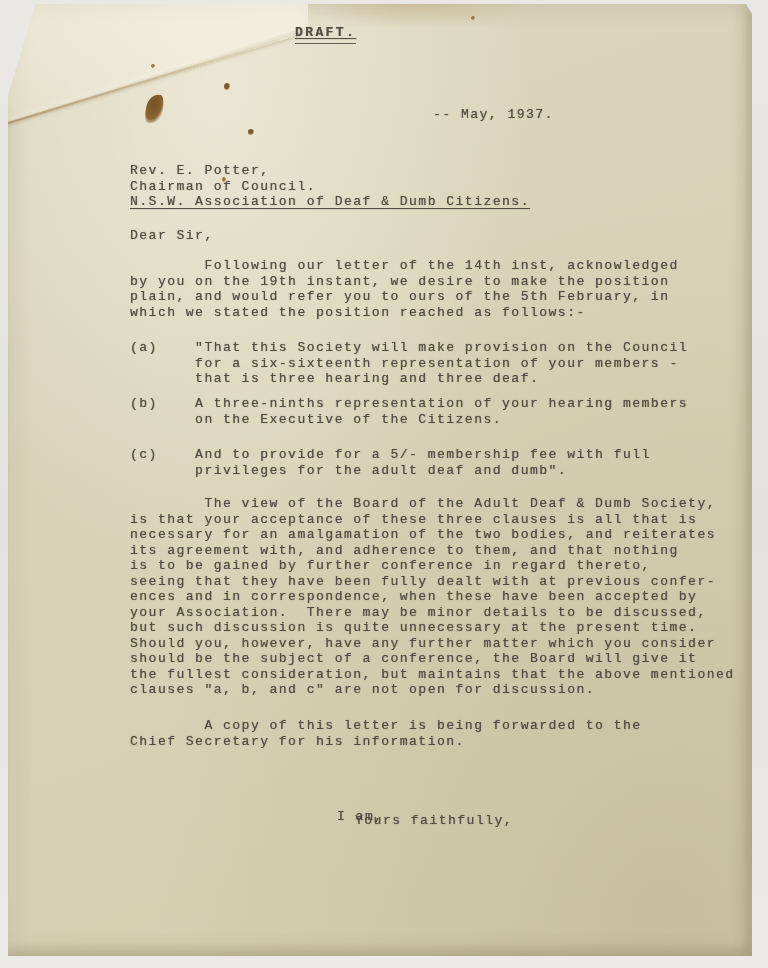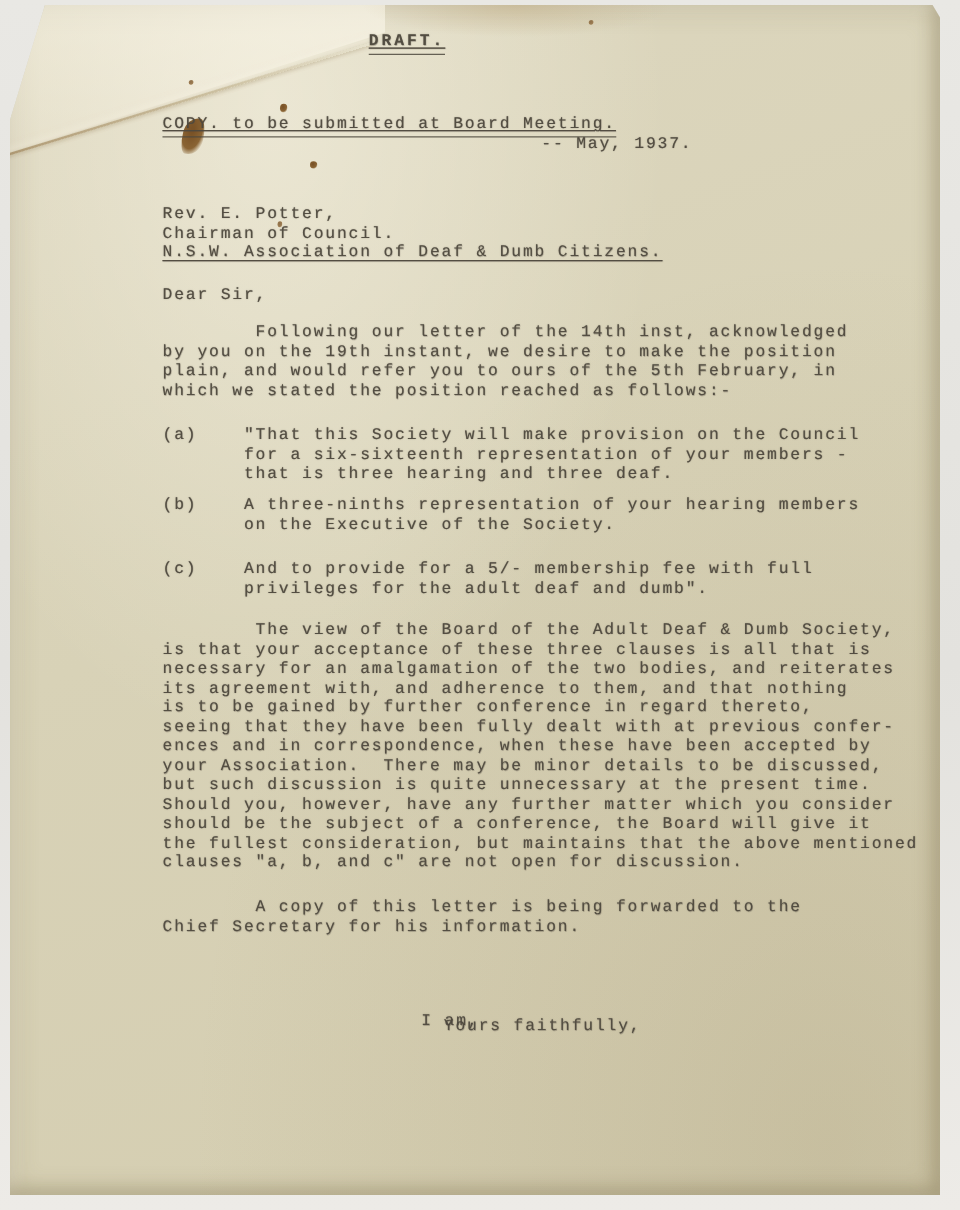--- a/index.html
+++ b/index.html
@@ -61,40 +61,39 @@
   <div class="smudge-top"></div>
   <div class="stain s1"></div>
   <div class="stain s2"></div>
   <div class="stain s3"></div>
   <div class="stain s4"></div>
   <div class="stain s5"></div>
   <div class="stain s6"></div>
 
   <div class="tw" style="left:287px;top:21px;"><span class="u2 draft">DRAFT.</span></div>
 
-  <div class="tw" style="left:122px;top:87px;"><span class="u2">COPY. to be submitted at Board Meeting.</span></div>
 
   <div class="tw" style="left:425px;top:103px;text-align:right;">-- May, 1937.</div>
 
   <div class="tw" style="left:122px;top:159px;">Rev. E. Potter,</div>
   <div class="tw" style="left:122px;top:174.5px;">Chairman of Council.</div>
   <div class="tw" style="left:122px;top:190px;"><span class="u1">N.S.W. Association of Deaf &amp; Dumb Citizens.</span></div>
 
   <div class="tw" style="left:122px;top:224px;">Dear Sir,</div>
 
   <div class="tw" style="left:122px;top:254px;">        Following our letter of the 14th inst, acknowledged
 by you on the 19th instant, we desire to make the position
 plain, and would refer you to ours of the 5th February, in
 which we stated the position reached as follows:-</div>
 
   <div class="tw" style="left:122px;top:336px;">(a)    "That this Society will make provision on the Council
        for a six-sixteenth representation of your members -
        that is three hearing and three deaf.</div>
   <div class="tw" style="left:122px;top:392px;">(b)    A three-ninths representation of your hearing members
-       on the Executive of the Society.</div>
+       on the Executive of the Citizens.</div>
   <div class="tw" style="left:122px;top:443px;">(c)    And to provide for a 5/- membership fee with full
        privileges for the adult deaf and dumb".</div>
 
   <div class="tw" style="left:122px;top:714px;">        A copy of this letter is being forwarded to the
 Chief Secretary for his information.</div>
 
   <div class="tw" style="left:122px;top:492px;">        The view of the Board of the Adult Deaf &amp; Dumb Society,
 is that your acceptance of these three clauses is all that is
 necessary for an amalgamation of the two bodies, and reiterates
 its agreement with, and adherence to them, and that nothing

